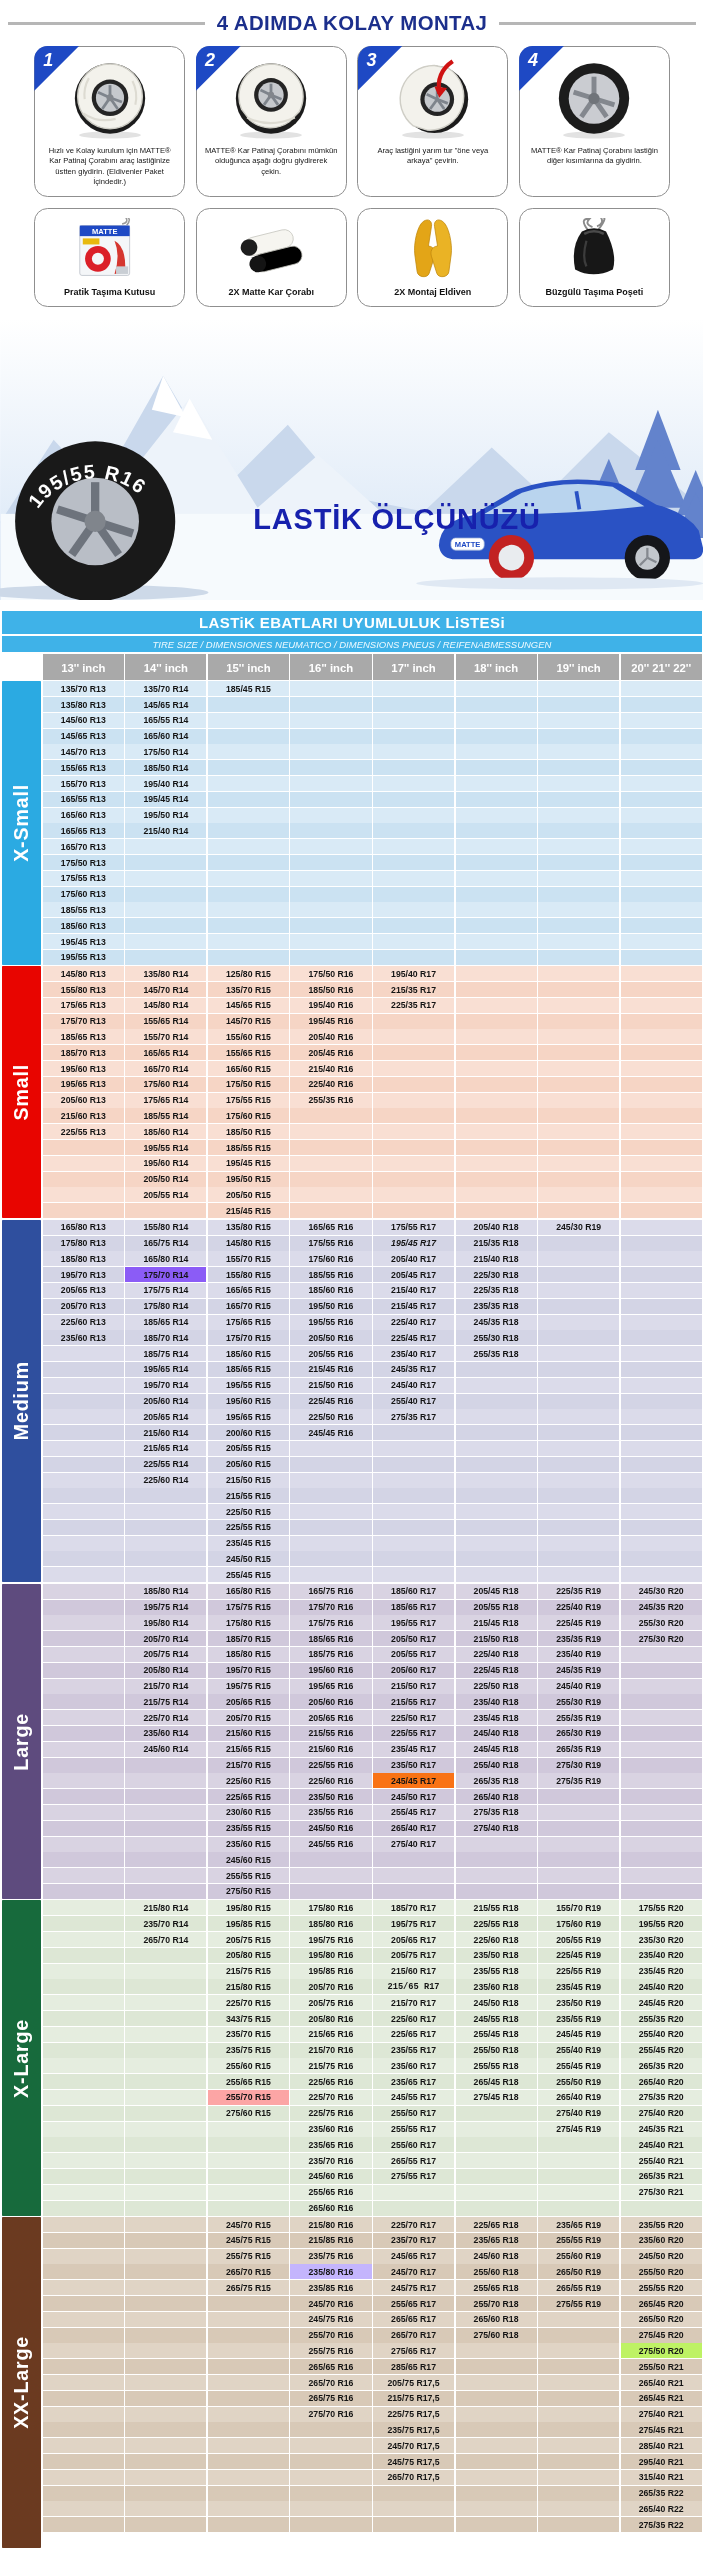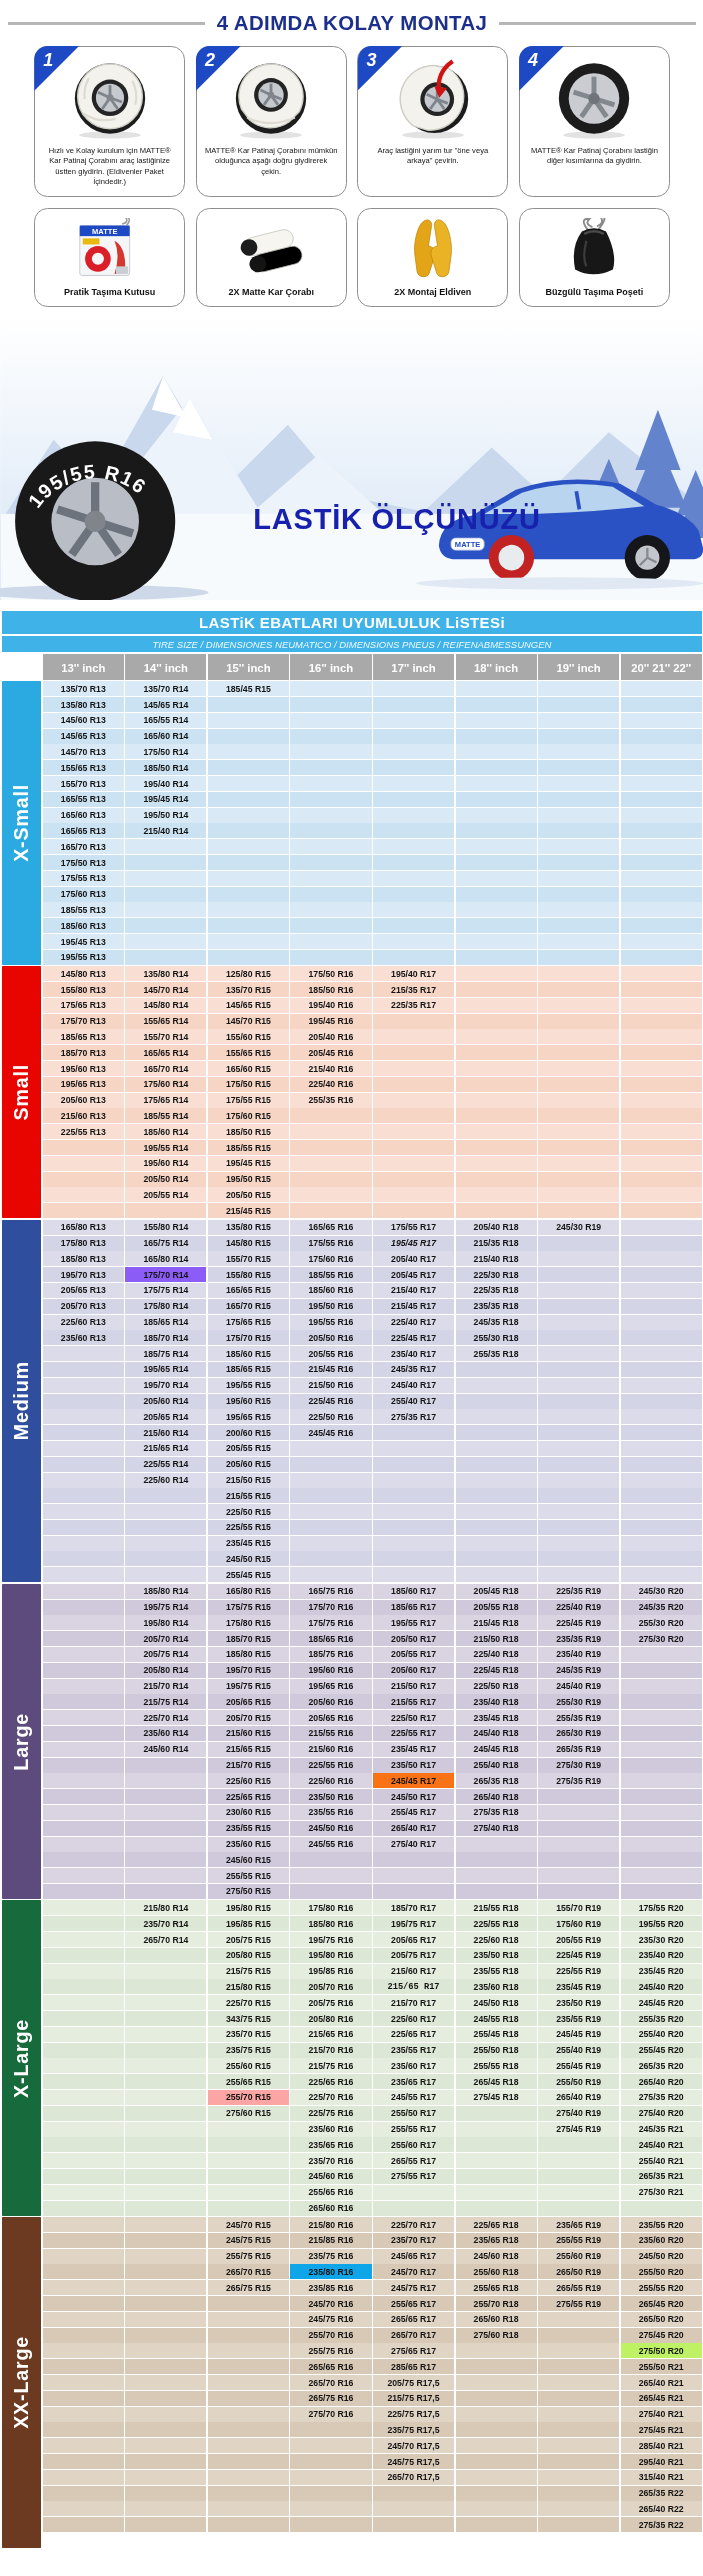--- a/index.html
+++ b/index.html
@@ -1083,21 +1083,21 @@
         <div class="cell" style="background: rgb(224, 212, 197);"></div>
         <div class="cell" style="background: rgb(224, 212, 197);">255/75 R15</div>
         <div class="cell" style="background: rgb(224, 212, 197);">235/75 R16</div>
         <div class="cell" style="background: rgb(224, 212, 197);">245/65 R17</div>
         <div class="cell" style="background: rgb(224, 212, 197);">245/60 R18</div>
         <div class="cell" style="background: rgb(224, 212, 197);">255/60 R19</div>
         <div class="cell" style="background: rgb(224, 212, 197);">245/50 R20</div>
         <div class="cell" style="background: rgb(216, 201, 183);"></div>
         <div class="cell" style="background: rgb(216, 201, 183);"></div>
         <div class="cell" style="background: rgb(216, 201, 183);">265/70 R15</div>
-        <div class="cell" style="background: #0ea5e9;">235/80 R16</div>
+        <div class="cell" style="background: #c4b5fd;">235/80 R16</div>
         <div class="cell" style="background: rgb(216, 201, 183);">245/70 R17</div>
         <div class="cell" style="background: rgb(216, 201, 183);">255/60 R18</div>
         <div class="cell" style="background: rgb(216, 201, 183);">265/50 R19</div>
         <div class="cell" style="background: rgb(216, 201, 183);">255/50 R20</div>
         <div class="cell" style="background: rgb(224, 212, 197);"></div>
         <div class="cell" style="background: rgb(224, 212, 197);"></div>
         <div class="cell" style="background: rgb(224, 212, 197);">265/75 R15</div>
         <div class="cell" style="background: rgb(224, 212, 197);">235/85 R16</div>
         <div class="cell" style="background: rgb(224, 212, 197);">245/75 R17</div>
         <div class="cell" style="background: rgb(224, 212, 197);">255/65 R18</div>

